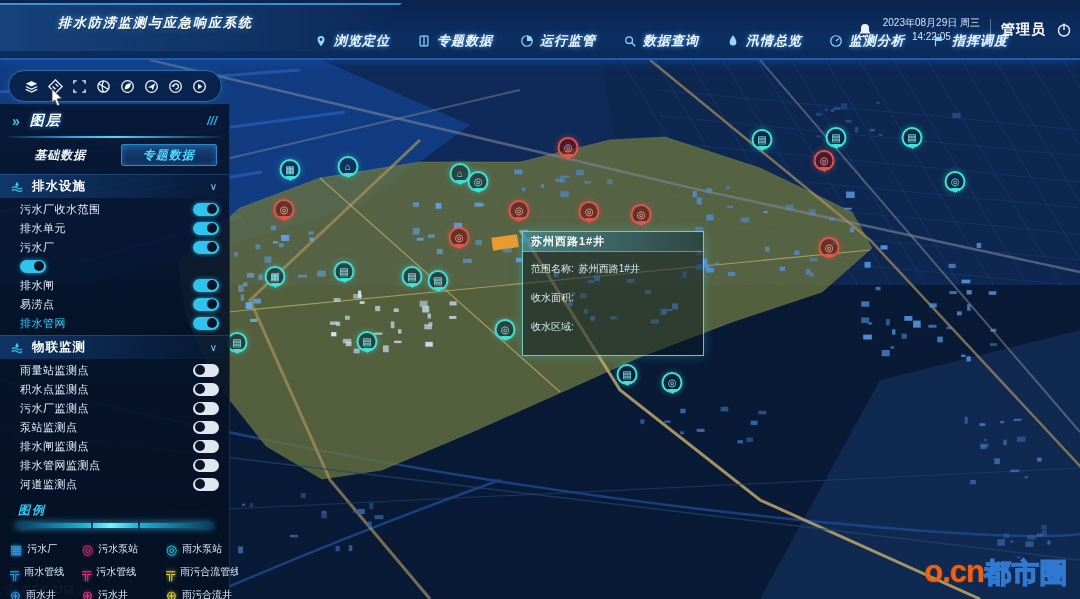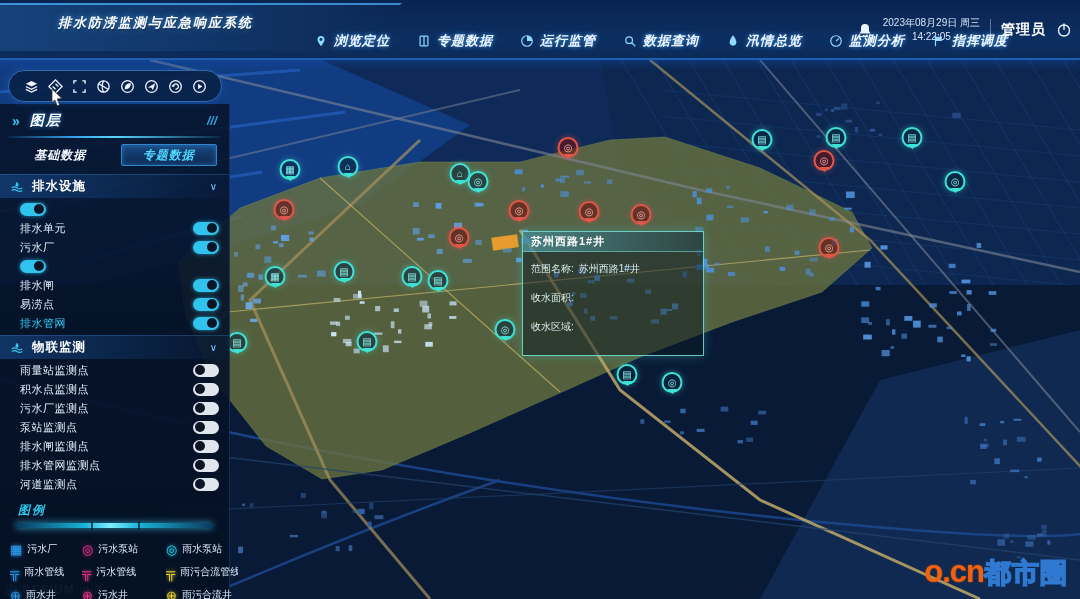--- a/index.html
+++ b/index.html
@@ -592,20 +592,21 @@
             <svg width="14" height="14" viewBox="0 0 16 16" fill="none" stroke="currentColor" stroke-width="1.4">
               <path d="M2 9 C4 7.5 6 7.5 8 9 C10 10.5 12 10.5 14 9"></path>
               <path d="M2 12 C4 10.5 6 10.5 8 12 C10 13.5 12 13.5 14 12"></path>
               <path d="M8 2 C6.8 3.8 6.2 4.8 6.2 5.8 A1.8 1.8 0 0 0 9.8 5.8 C9.8 4.8 9.2 3.8 8 2 Z" fill="currentColor" stroke="none"></path>
             </svg>
           </span>
     <span class="stitle">排水设施</span>
     <span class="chev">∨</span>
         </div>
         <div class="layer-item">
+          <span class="ll">污水厂收水范围</span>
       <span class="toggle on">
             <span class="knob"></span>
           </span>
         </div>
         <div class="layer-item">
           <span class="ll">排水单元</span>
       <span class="toggle on">
             <span class="knob"></span>
           </span>
         </div>

